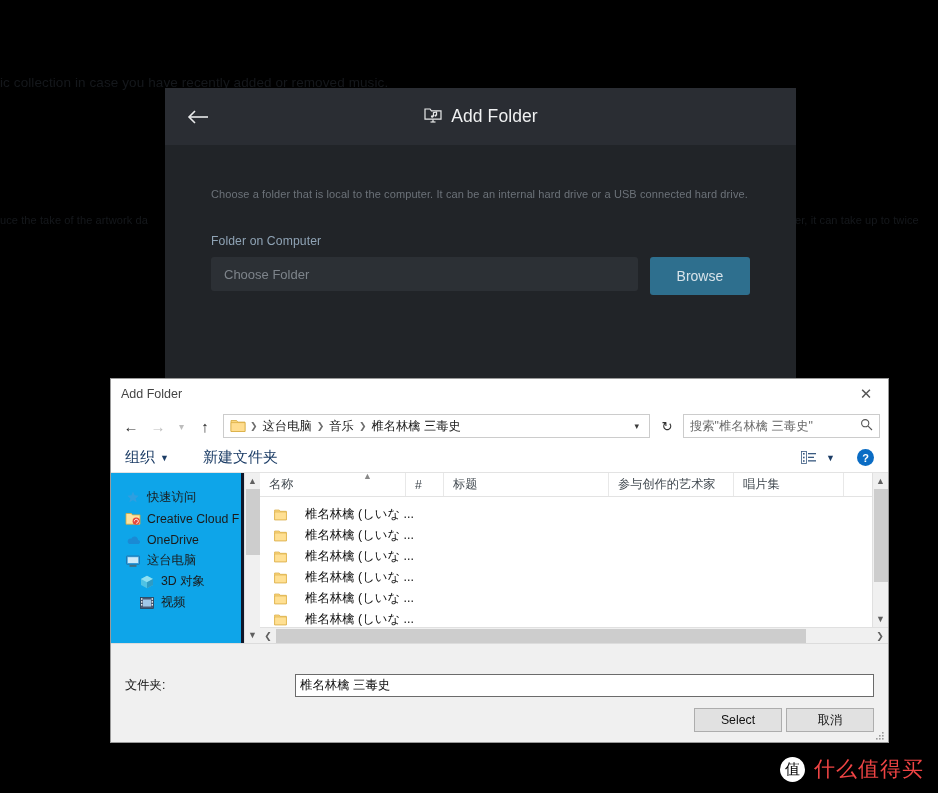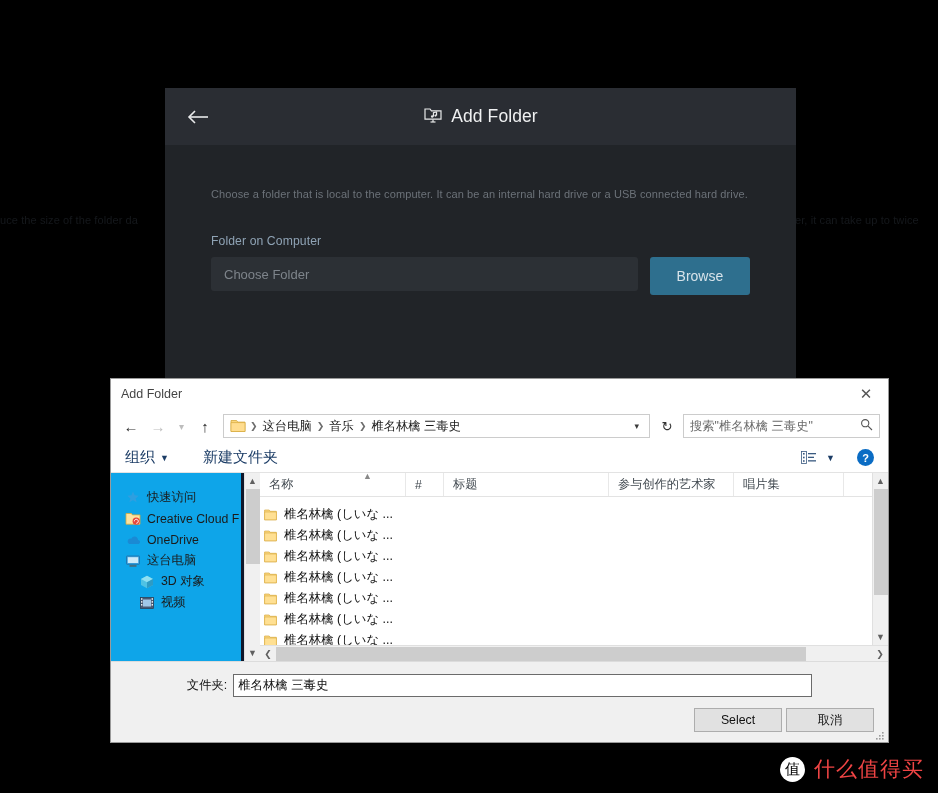--- a/index.html
+++ b/index.html
@@ -171,39 +171,39 @@
   .col-h {
     font-size: 12.2px; color: #40484f; display: flex; align-items: center;
     padding-left: 9px; border-right: 1px solid #e8e8e8; cursor: pointer;
     position: relative; white-space: nowrap; overflow: hidden;
   }
   #sort-caret {
     position: absolute; left: 103px; top: -2px; color: #888; font-size: 9px;
   }
   #rows { flex: 1; overflow: hidden; padding-top: 7px; }
   .file-row {
-    height: 21px; display: flex; align-items: center; gap: 7px;
-    padding-left: 4px; font-size: 12.4px; color: #111; cursor: pointer;
+    height: 21px; display: flex; align-items: center; gap: 18px;
+    padding-left: 14px; font-size: 12.4px; color: #111; cursor: pointer;
     white-space: nowrap;
   }
   .folder-ico { width: 13px; height: 12px; position: relative; flex: 0 0 13px; }
   #hscroll {
     height: 16px; background: #f0f0f0; display: flex; align-items: center;
     border-top: 1px solid #e0e0e0; flex: 0 0 auto;
   }
   .hs-arrow { width: 16px; text-align: center; color: #606060; font-size: 9px; cursor: pointer; }
   #hs-track { flex: 1; height: 16px; position: relative; }
   #hs-thumb { position: absolute; top: 1px; left: 0; height: 14px; width: 89%; background: #cdcdcd; }
 
   
   #dlg-bottom {
     flex: 0 0 auto; background: #f0f0f0; border-top: 1px solid #dcdcdc;
     padding: 12px 14px 10px 14px; position: relative;
   }
-  #foldername-row { display: flex; align-items: center; justify-content: center; }
+  #foldername-row { display: flex; align-items: center; justify-content: space-between; margin-top: 18px; }
   #foldername-label { font-size: 12.3px; color: #111; margin-right: 6px; }
   #foldername-input {
     width: 579px; height: 23px; border: 1px solid #6b6b6b; background: #fff;
     font-size: 12.4px; color: #111; padding: 0 4px;
     font-family: "Liberation Sans", sans-serif;
   }
   #btn-row { display: flex; justify-content: flex-end; gap: 4px; margin-top: 11px; }
   .dlg-btn {
     width: 88px; height: 24px; background: #e1e1e1; border: 1px solid #adadad;
     font-size: 12.3px; color: #111; cursor: pointer;
@@ -224,21 +224,22 @@
     color: #000; font-size: 15px; display: flex; align-items: center;
     justify-content: center; font-family: "DejaVu Sans", sans-serif;
   }
   #wm-text { color: #ef4444; font-size: 21px; letter-spacing: 1px; font-family: Liberation Serif, serif; }
 </style>
 </head>
 <body>
 
 <div id="root">
 
-  <div class="bg-text" id="bg-line-2a">uce the size of the folder da</div>
+  <div class="bg-text" id="bg-line-1">ic collection in case you have recently added or removed music.</div>
+  <div class="bg-text" id="bg-line-2a">uce the take of the artwork da</div>
   <div class="bg-text" id="bg-line-2b">er, it can take up to twice</div>
 
   <div id="dark-panel">
     <div id="dark-panel-header">
       <div id="back-arrow">
         <svg width="24" height="16" viewBox="0 0 24 16" fill="none" stroke="#e8e9ea" stroke-width="1.6">
           <path d="M22 8 H3"></path>
             <path d="M9 2 L3 8 L9 14"></path>
         </svg>
       </div>

